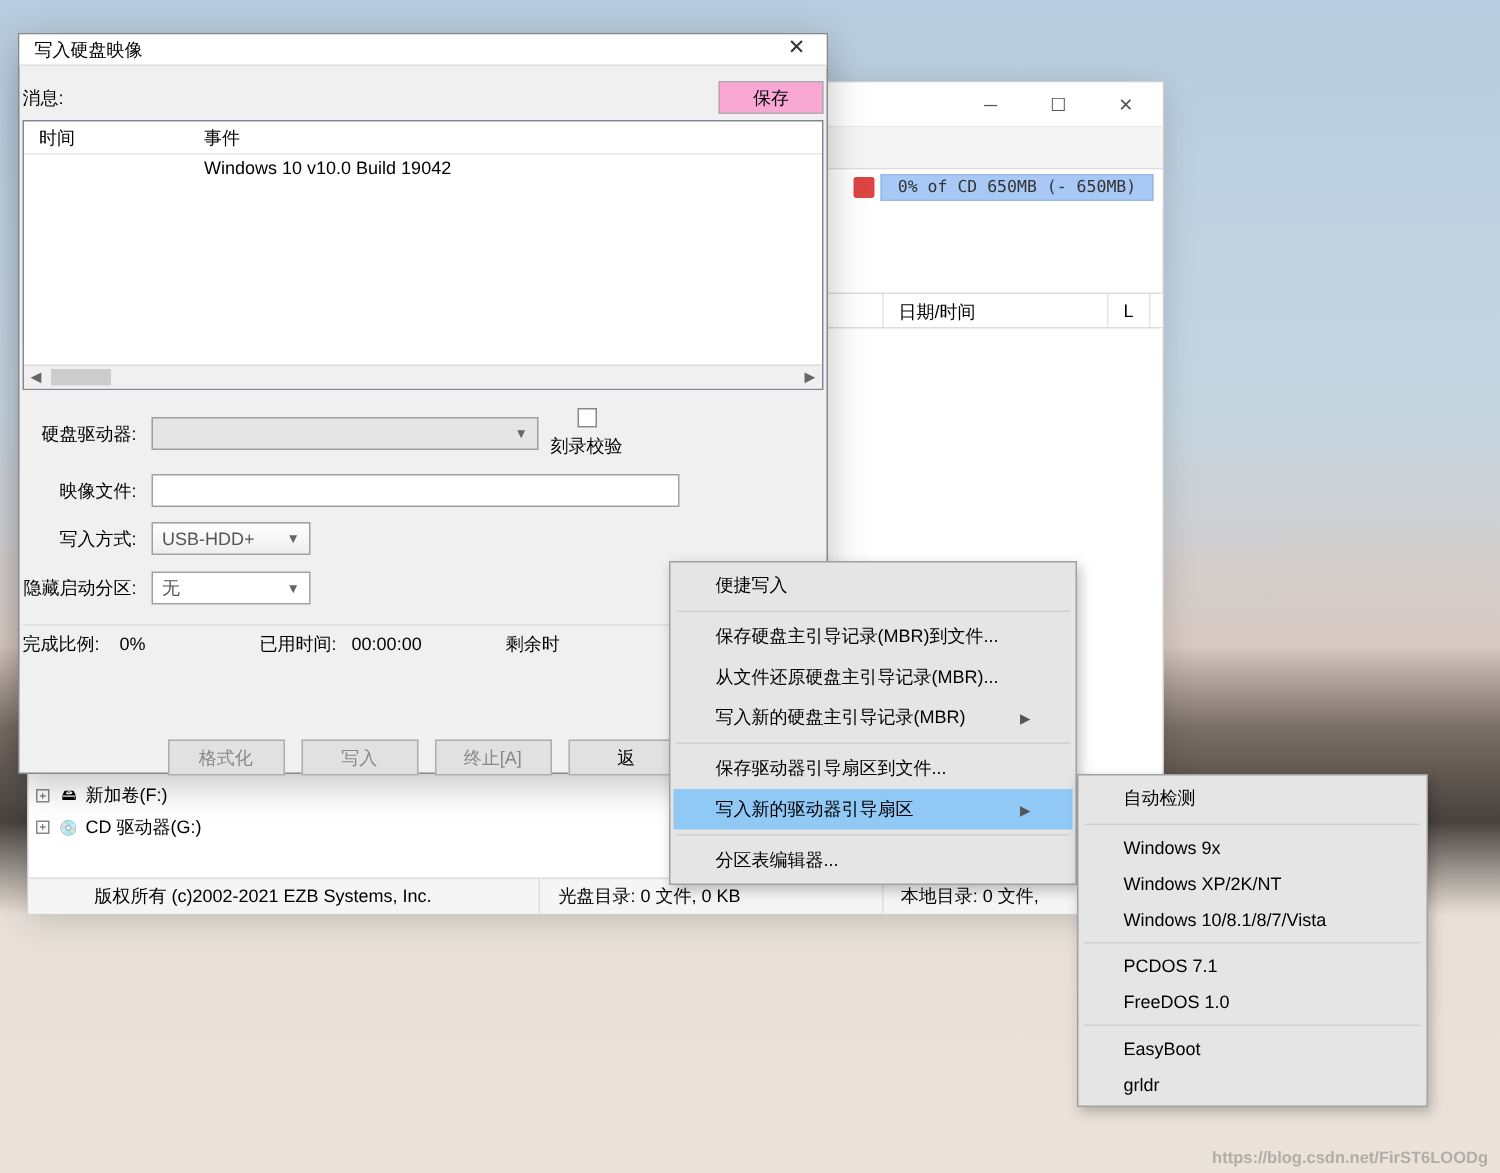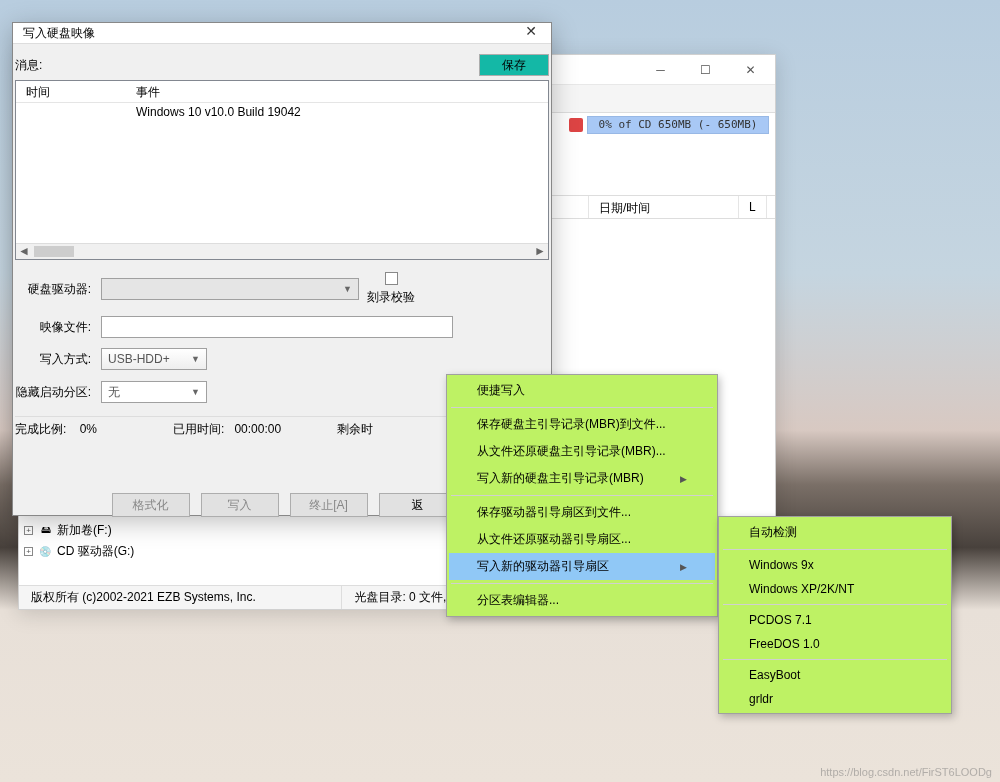--- a/index.html
+++ b/index.html
@@ -1,41 +1,41 @@
 <!DOCTYPE html>
 <html><head>
 <meta charset="utf-8">
 <style>
 * { box-sizing: border-box; margin: 0; padding: 0; font-family: "Microsoft YaHei", "SimSun", sans-serif; font-size: 12px; }
 body { width: 1000px; height: 782px; overflow: hidden; position: relative; background: linear-gradient(180deg, #b8cddf 0%, #c5d5e0 35%, #d8c9c2 55%, #7a6f67 62%, #48413c 70%, #e8e0d8 78%, #ebe3da 100%); }
-.watermark { position: absolute; right: 8px; bottom: 4px; color: rgba(120,120,120,0.5); font-size: 11px; z-index: 1; }
+.watermark { position: absolute; right: 8px; bottom: 4px; color: rgba(120,120,120,0.5); font-size: 11px; z-index: 1; font-weight: bold; }
 
 
 .bg-window { position: absolute; left: 18px; top: 54px; width: 758px; height: 556px; background: #fff; border: 1px solid #d0d0d0; box-shadow: 0 4px 20px rgba(0,0,0,0.15); }
 .bg-titlebar { height: 30px; background: #fff; display: flex; justify-content: flex-end; align-items: center; padding-right: 2px; border-bottom: 1px solid #e8e8e8; }
 .win-btn { width: 45px; height: 28px; display: flex; align-items: center; justify-content: center; color: #555; }
 .bg-toolbar { height: 28px; background: #f5f5f5; border-bottom: 1px solid #ddd; }
 .bg-progress-row { height: 24px; display: flex; align-items: center; padding: 2px 6px; gap: 4px; background: #fff; }
 .bg-prog-box { flex: 1; height: 18px; background: #a8c8f5; border: 1px solid #98b8e5; text-align: center; line-height: 16px; font-size: 11px; font-family: monospace; color: #333; }
 .bg-headers { height: 24px; border-top: 1px solid #ddd; border-bottom: 1px solid #ddd; display: flex; background: #fff; margin-top: 58px; }
 .bg-header-cell { padding: 4px 10px; border-right: 1px solid #e5e5e5; }
 .bg-tree { position: absolute; left: 18px; top: 520px; width: 200px; }
 .tree-item { display: flex; align-items: center; gap: 4px; padding: 2px 6px; font-size: 12px; }
 .tree-icon { width: 14px; height: 14px; display: inline-flex; align-items: center; justify-content: center; font-size: 10px; }
 .plus-box { width: 9px; height: 9px; border: 1px solid #888; font-size: 8px; line-height: 7px; text-align: center; color: #555; margin-right: 2px; }
-.bg-status { position: absolute; bottom: 0; left: 0; right: 0; height: 24px; border-top: 1px solid #ddd; display: flex; align-items: center; background: #f5f5f5; font-size: 12px; }
+.bg-status { position: absolute; bottom: 0; left: 0; right: 0; height: 24px; border-top: 1px solid #ddd; display: flex; align-items: center; background: #f5f5f5; font-size: 12px; padding-left: 32px; }
 .bg-status > div { padding: 0 12px; border-right: 1px solid #ddd; height: 100%; display: flex; align-items: center; }
 
 
 .dialog { position: absolute; left: 12px; top: 22px; width: 540px; height: 494px; background: #f0f0f0; border: 1px solid #888; box-shadow: 0 6px 24px rgba(0,0,0,0.25); display: flex; flex-direction: column; }
 .dlg-title { height: 28px; display: flex; align-items: center; justify-content: space-between; padding: 0 6px 0 10px; background: #fff; border-bottom: 1px solid #ddd; }
 .dlg-close { width: 28px; height: 20px; text-align: center; font-size: 14px; color: #333; }
 .dlg-body { padding: 10px 2px; flex: 1; display: flex; flex-direction: column; }
 .msg-row { display: flex; justify-content: space-between; align-items: center; margin-bottom: 4px; }
-.save-btn { width: 70px; height: 22px; background: #14b8a6; border: 1px solid #adadad; text-align: center; line-height: 20px; }
+.save-btn { width: 70px; height: 22px; background: #f9a8d4; border: 1px solid #adadad; text-align: center; line-height: 20px; }
 .log-table { height: 180px; background: #fff; border: 1px solid #828790; margin-bottom: 12px; position: relative; }
 .log-headers { display: flex; height: 22px; border-bottom: 1px solid #e5e5e5; }
 .log-h { padding: 3px 10px; }
 .log-h:first-child { width: 110px; }
 .log-row { display: flex; padding: 2px 10px; font-family: monospace; font-size: 11px; }
 .log-row > div:first-child { width: 110px; }
 .log-scroll { position: absolute; bottom: 0; left: 0; right: 0; height: 16px; background: #f0f0f0; border-top: 1px solid #ddd; display: flex; }
 .scroll-thumb { width: 40px; background: #cdcdcd; margin: 2px; }
 .scroll-arrow { width: 16px; text-align: center; line-height: 14px; color: #666; }
 
@@ -51,21 +51,21 @@
 .cb { width: 13px; height: 13px; border: 1px solid #888; background: #fff; }
 
 .action-btn { width: 78px; height: 24px; background: #e1e1e1; border: 1px solid #adadad; text-align: center; line-height: 22px; margin-left: 4px; }
 .action-btn.disabled { color: #888; }
 .action-btn.focus { border: 1px solid #0078d7; outline: 1px solid #0078d7; }
 .btn-row { display: flex; justify-content: center; margin-top: 6px; gap: 7px; }
 
 .info-row { display: flex; gap: 36px; padding: 4px 0; border-top: 1px solid #ddd; margin-top: 2px; }
 
 
-.menu { position: absolute; background: #bef264; border: 1px solid #a0a0a0; box-shadow: 2px 3px 8px rgba(0,0,0,0.25); padding: 2px; }
+.menu { position: absolute; background: #e5e5e5; border: 1px solid #a0a0a0; box-shadow: 2px 3px 8px rgba(0,0,0,0.25); padding: 2px; }
 .menu-item { padding: 5px 28px 5px 28px; display: flex; justify-content: space-between; align-items: center; white-space: nowrap; }
 .menu-item.hl { background: #90c8f6; }
 .menu-sep { height: 1px; background: #d0d0d0; margin: 3px 2px; }
 .menu-arrow { font-size: 9px; color: #555; margin-left: 20px; }
 .menu1 { left: 446px; top: 374px; width: 272px; }
 .menu2 { left: 718px; top: 516px; width: 234px; }
 </style>
 </head>
 <body>
 
@@ -194,23 +194,20 @@
       <span>从文件还原硬盘主引导记录(MBR)...</span>
     </div>
   <div class="menu-item">
       <span>写入新的硬盘主引导记录(MBR)</span>
       <span class="menu-arrow">▶</span>
     </div>
   <div class="menu-sep"></div>
   <div class="menu-item">
       <span>保存驱动器引导扇区到文件...</span>
     </div>
-  <div class="menu-item">
-      <span>从文件还原驱动器引导扇区...</span>
-    </div>
   <div class="menu-item hl">
       <span>写入新的驱动器引导扇区</span>
       <span class="menu-arrow">▶</span>
     </div>
   <div class="menu-sep"></div>
   <div class="menu-item">
       <span>分区表编辑器...</span>
     </div>
 </div>
 
@@ -218,20 +215,23 @@
   <div class="menu-item">
       <span>自动检测</span>
     </div>
   <div class="menu-sep"></div>
   <div class="menu-item">
       <span>Windows 9x</span>
     </div>
   <div class="menu-item">
       <span>Windows XP/2K/NT</span>
     </div>
+  <div class="menu-item">
+      <span>Windows 10/8.1/8/7/Vista</span>
+    </div>
   <div class="menu-sep"></div>
   <div class="menu-item">
       <span>PCDOS 7.1</span>
     </div>
   <div class="menu-item">
       <span>FreeDOS 1.0</span>
     </div>
   <div class="menu-sep"></div>
   <div class="menu-item">
       <span>EasyBoot</span>

